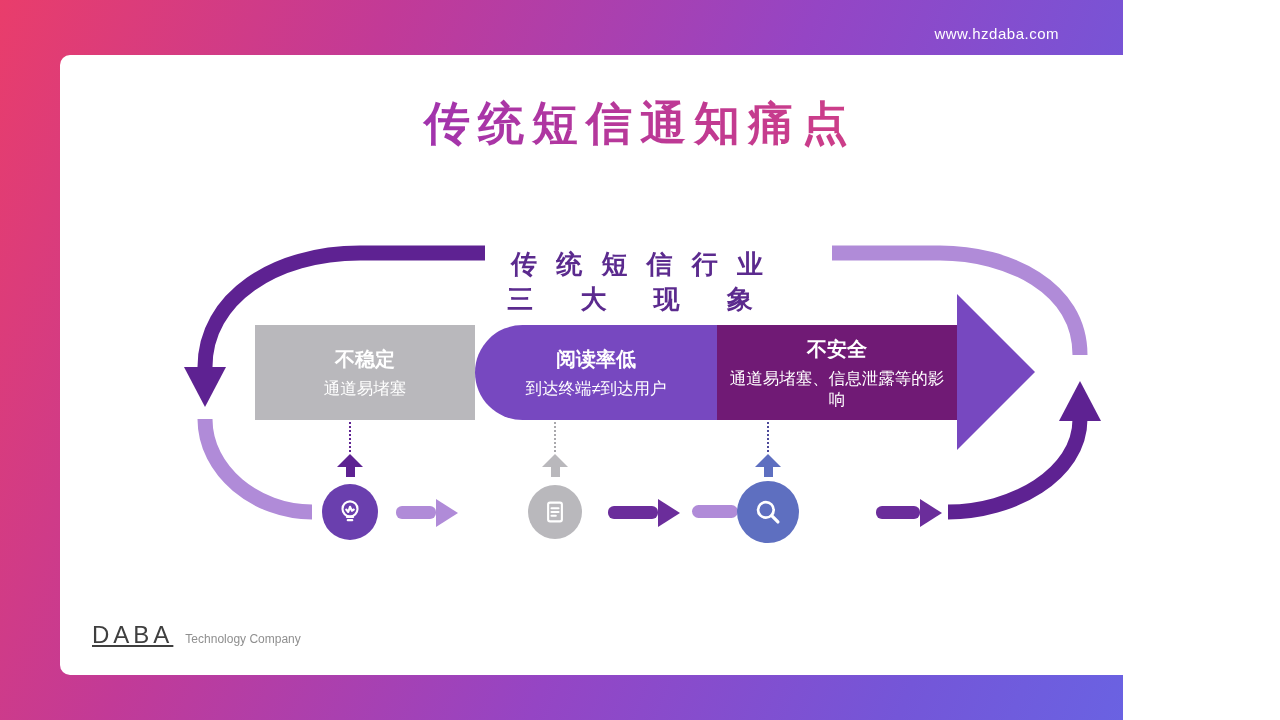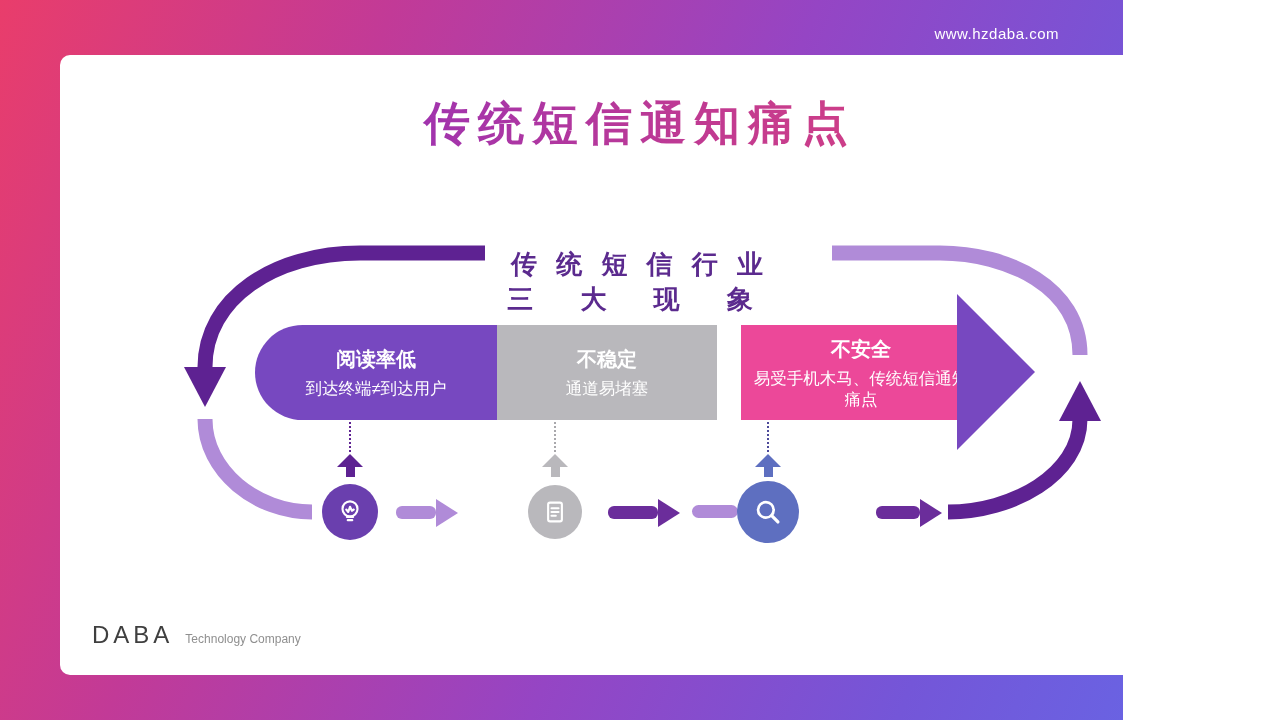--- a/index.html
+++ b/index.html
@@ -27,21 +27,21 @@
   .cycle-heading { position:absolute; top:158px; left:0; width:100%; text-align:center; color:#5b2a8e; font-weight:bold; }
   .ch-line1 { font-size:26px; letter-spacing:6px;margin-top:34px; }
   .ch-line2 { font-size:26px; letter-spacing:20px; }
 
   .loop { position:absolute; left:0; top:0; z-index:1; }
 
   .band { position:absolute; left:195px; top:270px; height:95px; display:flex; z-index:2; }
   .seg { height:95px; display:flex; flex-direction:column; justify-content:center; align-items:center; color:#fff; }
   .seg1 { width:242px; background:#7748c0; border-radius:48px 0 0 48px; }
   .seg2 { width:220px; background:#b9b8bc; }
-  .seg3 { width:240px; background:#ec4899;margin-left:24px; }
+  .seg3 { width:240px; background:#701a75; }
   .seg-title { font-size:20px; font-weight:bold; margin-bottom:5px; }
   .seg-desc { font-size:16.5px; text-align:center; line-height:1.25; padding:0 6px; }
   .band-head {
     position:absolute; left:702px; top:-31px; width:0; height:0;
     border-top:78px solid transparent; border-bottom:78px solid transparent;
     border-left:78px solid #7748c0;
   }
 
   .dotted { position:absolute; top:367px; height:30px; width:0; z-index:2; }
   .d1 { left:289px; border-left:2px dotted #5e2292; }
@@ -63,21 +63,21 @@
 
   .harrow { position:absolute; top:443px; display:flex; align-items:center; z-index:2; }
   .harrow .stem { height:13px; border-radius:6px; margin-top:8px; margin-bottom:8px; }
   .harrow .head { width:0; height:0; border-top:14px solid transparent; border-bottom:14px solid transparent; }
   .a1 { left:336px; } .a1 .stem { width:40px; background:#b08bd8; } .a1 .head { border-left:22px solid #b08bd8; }
   .a2 { left:548px; } .a2 .stem { width:50px; background:#6b2d9b; } .a2 .head { border-left:22px solid #6b2d9b; }
   .conn { position:absolute; left:632px; top:450px; width:46px; height:13px; border-radius:7px; background:#b08bd8; z-index:2; }
   .a3 { left:816px; } .a3 .stem { width:44px; background:#6b2d9b; } .a3 .head { border-left:22px solid #6b2d9b; }
 
   .footer { position:absolute; left:32px; bottom:26px; display:flex; align-items:baseline; gap:12px; }
-  .logo { font-size:24px; letter-spacing:4px; color:#3f3f3f; }
+  .logo { font-size:24px; letter-spacing:4px; color:#3f3f3f;text-decoration:underline; }
   .tagline { font-size:12px; color:#8f8f8f; }
 </style>
 </head>
 <body>
 
 <div class="slide">
 
   <div class="website">www.hzdaba.com</div>
 
   <div class="card">
@@ -92,31 +92,31 @@
     <svg class="loop" width="1160" height="620" viewBox="0 0 1160 620" fill="none">
       <path d="M425 198 H300 C215 198 145 243 145 312" stroke="#5e2292" stroke-width="15" fill="none"></path>
       <polygon points="124,312 166,312 145,352" fill="#5e2292"></polygon>
       <path d="M145 364 C145 416 196 457 252 457" stroke="#b08bd8" stroke-width="15" fill="none"></path>
       <path d="M772 198 H880 C948 198 1020 232 1020 300" stroke="#b08bd8" stroke-width="15" fill="none"></path>
       <path d="M888 457 C952 457 1020 420 1020 364" stroke="#5e2292" stroke-width="15" fill="none"></path>
       <polygon points="999,366 1041,366 1020,326" fill="#5e2292"></polygon>
     </svg>
 
     <div class="band">
+      <div class="seg seg2">
+        <div class="seg-title">不稳定</div>
+        <div class="seg-desc">通道易堵塞</div>
+      </div>
       <div class="seg seg1">
         <div class="seg-title">阅读率低</div>
         <div class="seg-desc">到达终端≠到达用户</div>
       </div>
-      <div class="seg seg2">
-        <div class="seg-title">不稳定</div>
-        <div class="seg-desc">通道易堵塞</div>
-      </div>
       <div class="seg seg3">
         <div class="seg-title">不安全</div>
-        <div class="seg-desc">易受手机木马、传统短信通知痛点</div>
+        <div class="seg-desc">通道易堵塞、信息泄露等的影响</div>
       </div>
       <div class="band-head"></div>
     </div>
 
     <div class="dotted d1"></div>
     <div class="dotted d2"></div>
     <div class="dotted d3"></div>
 
     <div class="up-arrow u1">
         <div class="tri"></div>

